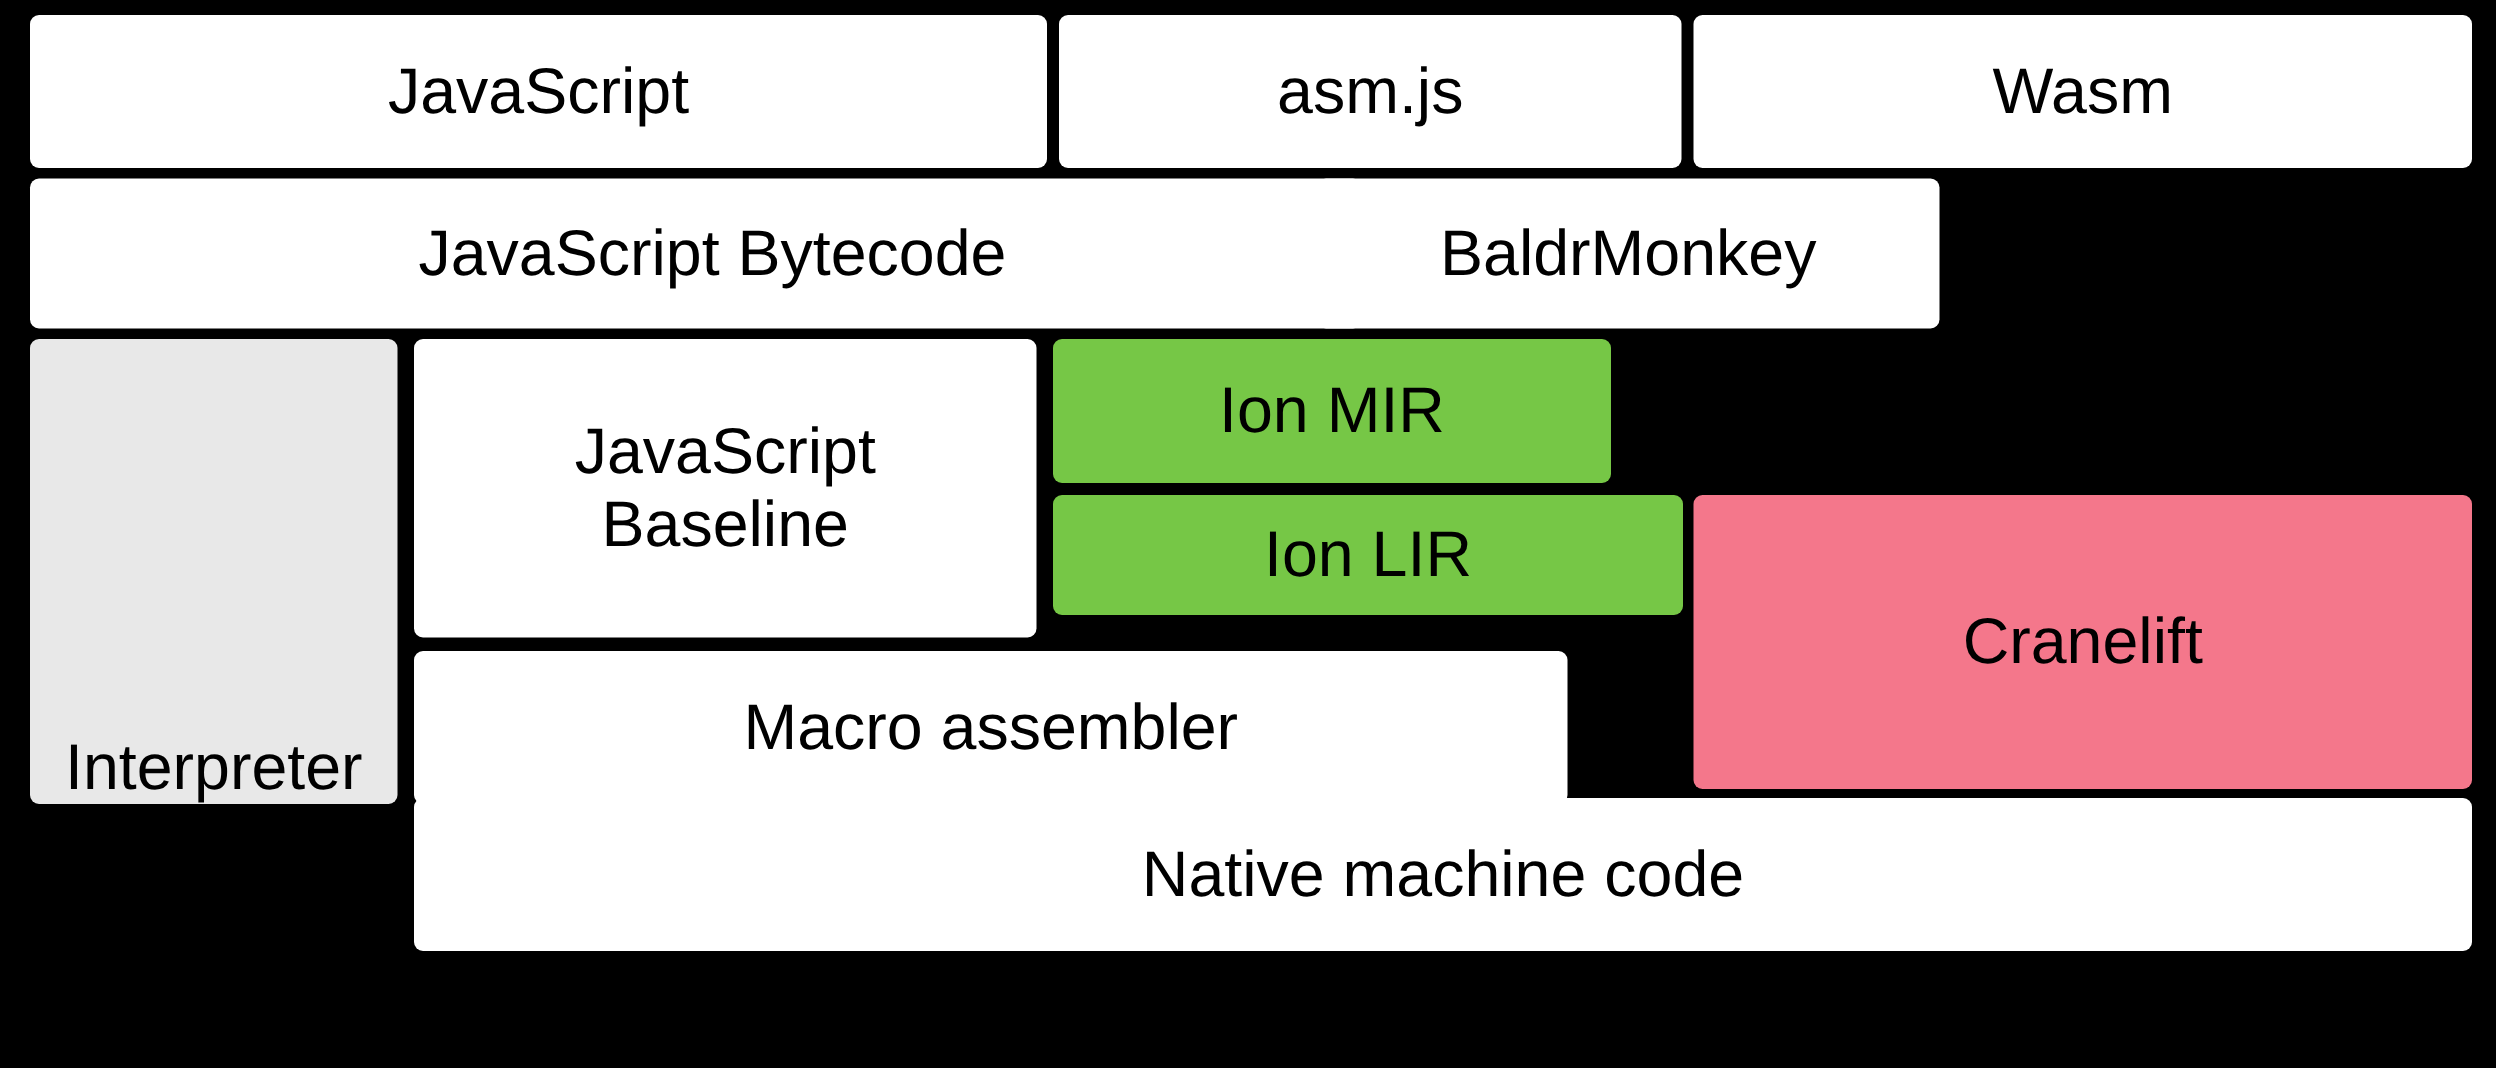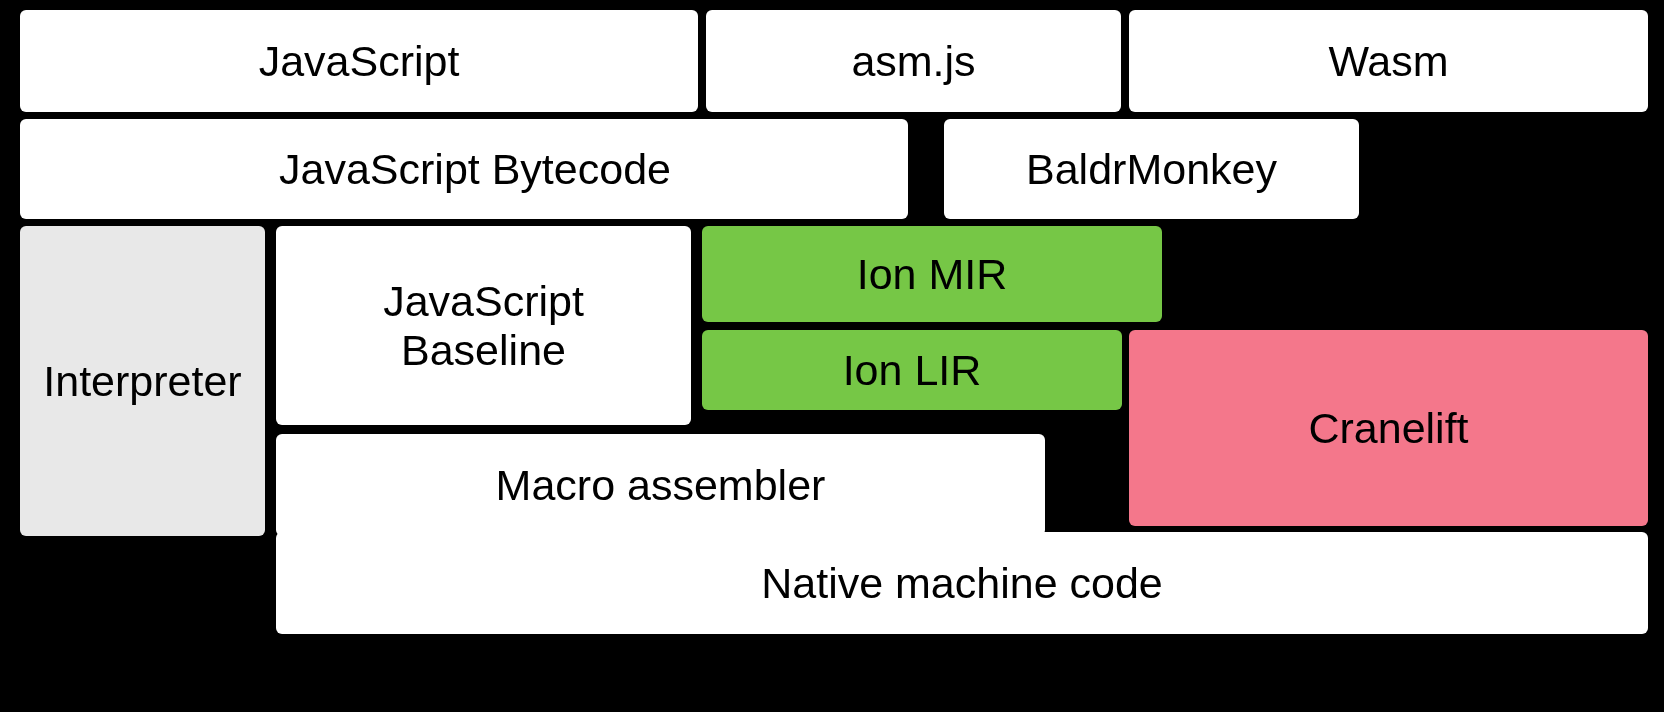--- a/index.html
+++ b/index.html
@@ -52,31 +52,31 @@
     </div>
     <div class="node fill-white" style="left: 706px; top: 10px; width: 415px; height: 102px;">
       <span class="label">asm.js</span>
     </div>
     <div class="node fill-white" style="left: 1129px; top: 10px; width: 519px; height: 102px;">
       <span class="label">Wasm</span>
     </div>
     <div class="node fill-white" style="left: 20px; top: 119px; width: 888px; height: 100px; padding-left: 32px;">
       <span class="label">JavaScript Bytecode</span>
     </div>
-    <div class="node fill-white" style="left: 944px; top: 119px; width: 415px; height: 100px;">
+    <div class="node fill-white" style="left: 878px; top: 119px; width: 415px; height: 100px;">
       <span class="label">BaldrMonkey</span>
     </div>
-    <div class="node fill-grey" style="left: 20px; top: 226px; width: 245px; height: 310px;">
+    <div class="node fill-grey" style="left: 20px; top: 226px; width: 245px; height: 310px; align-items: flex-end;">
       <span class="label">Interpreter</span>
     </div>
     <div class="node fill-white" style="left: 276px; top: 226px; width: 415px; height: 199px;">
       <span class="label">JavaScript
 Baseline</span>
     </div>
-    <div class="node fill-green" style="left: 702px; top: 226px; width: 460px; height: 96px;">
+    <div class="node fill-green" style="left: 702px; top: 226px; width: 372px; height: 96px;">
       <span class="label">Ion MIR</span>
     </div>
     <div class="node fill-green" style="left: 702px; top: 330px; width: 420px; height: 80px;">
       <span class="label">Ion LIR</span>
     </div>
     <div class="node fill-white" style="left: 276px; top: 434px; width: 769px; height: 102px; justify-content: center;">
       <span class="label">Macro assembler</span>
     </div>
     <div class="node fill-pink" style="left: 1129px; top: 330px; width: 519px; height: 196px;">
       <span class="label">Cranelift</span>

